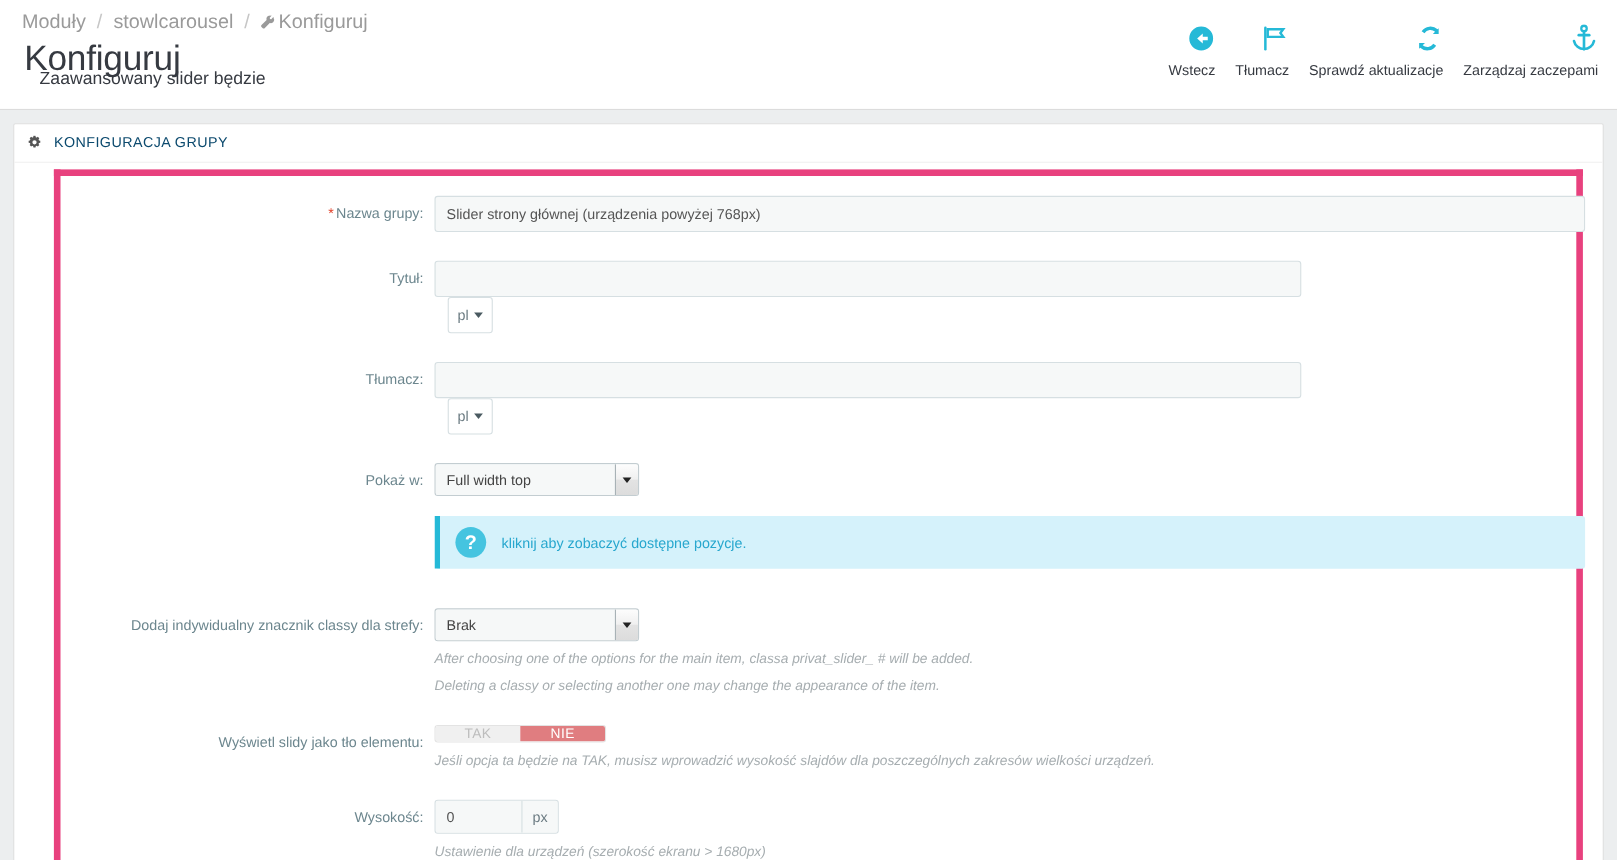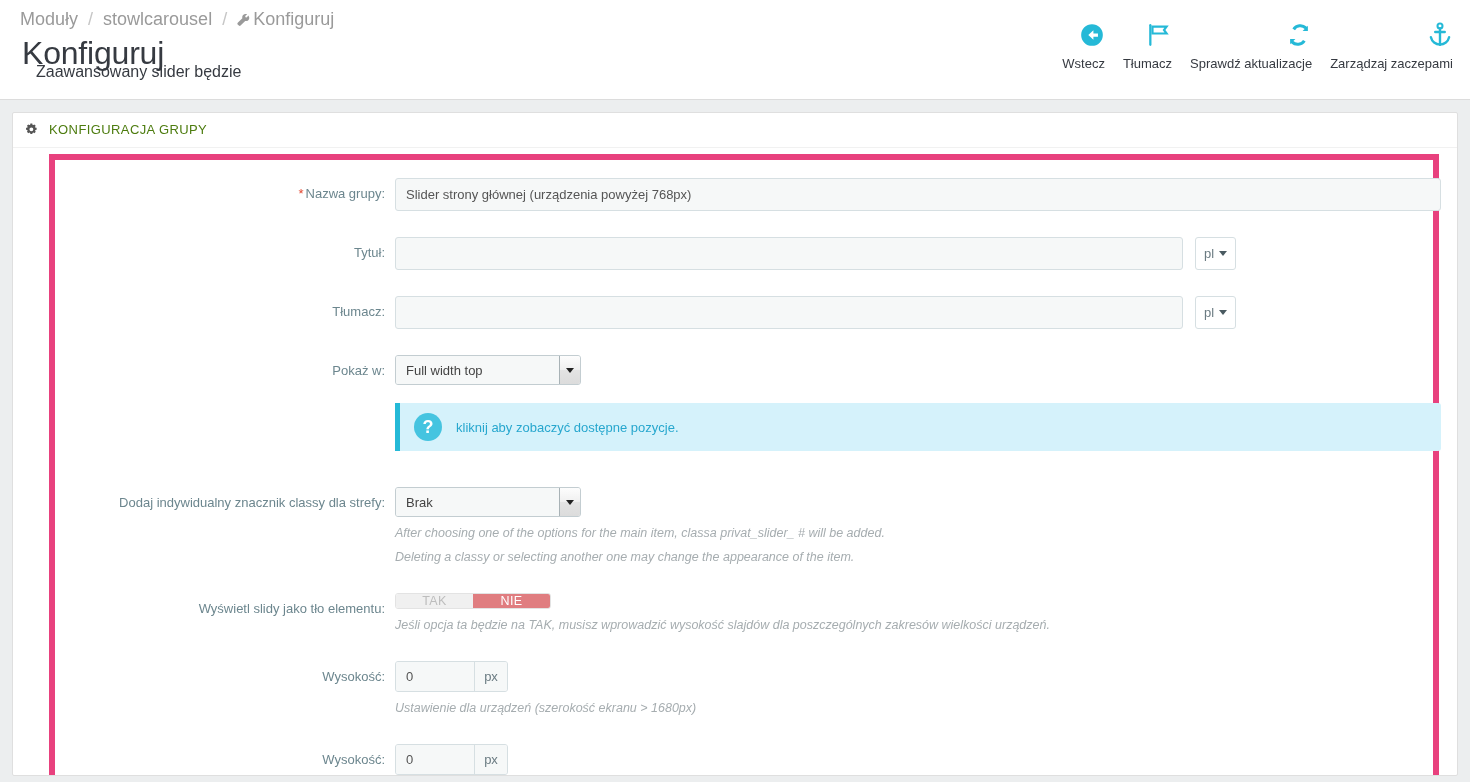--- a/index.html
+++ b/index.html
@@ -90,21 +90,21 @@
   .content-wrap { padding: 12px 12px 0 12px; }
   .panel {
     background: #ffffff;
     border: 1px solid #dfdfdf;
     border-radius: 2px;
     min-height: 660px;
   }
   .panel-heading {
     padding: 9px 0 8px 12px;
     font-size: 13px;
-    color: #4d7c0f;
+    color: #0c4a6e;
     letter-spacing: .4px;
     text-transform: uppercase;
     border-bottom: 1px solid #f1f1f1;
   }
   .panel-heading .cogs { margin-right: 5px; vertical-align: -2px; display: inline-block; }
   .panel-heading span.txt { font-weight: 400; }
 
   
   .highlight-box {
     margin: 6px 18px 0 36px;
@@ -149,21 +149,21 @@
     color: #555;
     background: #f6f8f8;
     border: 1px solid #d6dfe2;
     border-radius: 3px;
     outline: none;
   }
   .txt-input::placeholder { color: #b9c4c8; }
   .w-wide { width: 1046px; }
   .w-med  { width: 788px; }
 
-  .input-with-lang { display: flex; align-items: flex-start; }
+  .input-with-lang { display: flex; align-items: flex-start; flex-direction: column; }
   .lang-btn {
     margin-left: 12px;
     height: 33px;
     min-width: 38px;
     padding: 0 8px;
     background: #fff;
     border: 1px solid #d6dfe2;
     border-radius: 3px;
     color: #6b7b82;
     font-size: 13px;

